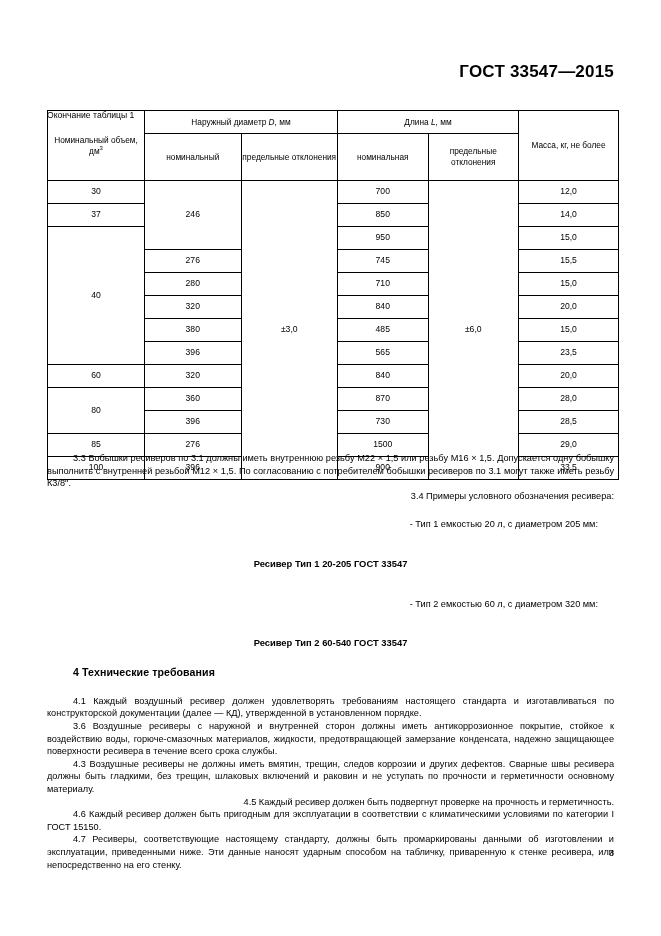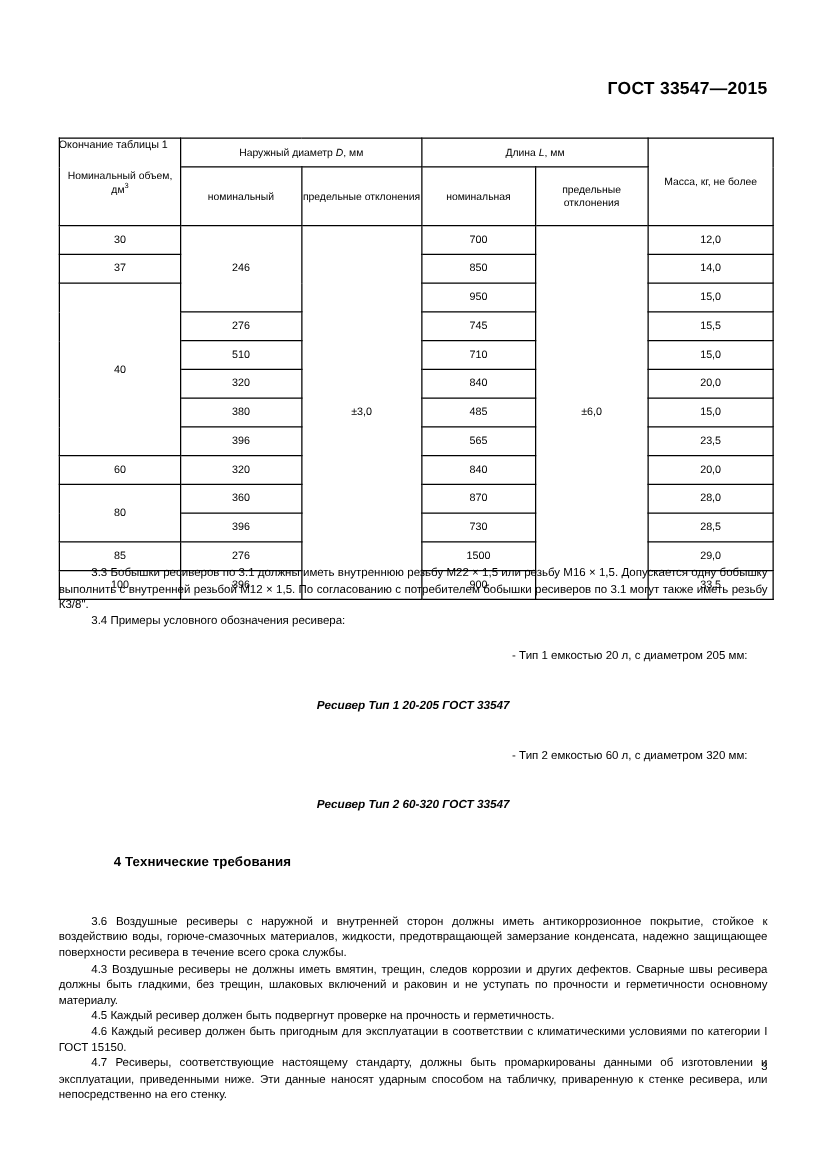--- a/index.html
+++ b/index.html
@@ -21,21 +21,21 @@
     width: 661px;
     height: 936px;
     background: #fff;
   }
 
   
   .doc-header {
     position: absolute;
     top: 62px;
     right: 47px;
-    font-size: 14px;
+    font-size: 17px;
     font-weight: bold;
     letter-spacing: 0.2px;
     white-space: nowrap;
   }
 
   
   .table-caption {
     position: absolute;
     left: 47px;
     top: 110px;
@@ -94,39 +94,38 @@
   }
   p.just {
     margin: 0;
     text-align: justify;
     text-indent: 26px;
     -webkit-hyphens: manual;
     hyphens: manual;
   }
   p.noind {
     margin: 0;
-    text-align: left;
+    text-align: right;
     text-indent: 26px;
   }
   p.plain {
     margin: 16px;
     text-align: right;
     text-indent: 13px;
   }
   p.center-bold {
     margin: 0;
     text-align: center;
     font-weight: bold;
-    font-style: italic;
     font-size: 9.4px;
   }
   .gap-m { height: 11px; }
   .gap-l { height: 15px; }
   h2.section {
-    margin: 18px;
+    margin: 0;
     font-size: 10.6px;
     font-weight: bold;
     text-indent: 26px;
     letter-spacing: 0.1px;
   }
 
   
   .page-number {
     position: absolute;
     right: 47px;
@@ -182,21 +181,21 @@
         <td rowspan="6">40</td>
         <td>950</td>
         <td>15,0</td>
       </tr>
       <tr>
         <td>276</td>
         <td>745</td>
         <td>15,5</td>
       </tr>
       <tr>
-        <td>510</td>
+        <td>280</td>
         <td>710</td>
         <td>15,0</td>
       </tr>
       <tr>
         <td>320</td>
         <td>840</td>
         <td>20,0</td>
       </tr>
       <tr>
         <td>380</td>
@@ -242,24 +241,25 @@
 
   <div class="body-block">
     <p class="just">3.3  Бобышки ресиверов по 3.1 должны иметь внутреннюю резьбу М22 × 1,5 или резьбу М16 × 1,5. Допускается одну бобышку выполнить с внутренней резьбой М12 × 1,5. По согласованию с потребителем бобышки ресиверов по 3.1 могут также иметь резьбу К3/8".</p>
     <p class="noind">3.4  Примеры условного обозначения ресивера:</p>
     <p class="plain">- Тип 1 емкостью 20 л, с диаметром 205 мм:</p>
     <div class="gap-m"></div>
     <p class="center-bold">Ресивер Тип 1 20-205 ГОСТ 33547</p>
     <div class="gap-m"></div>
     <p class="plain">- Тип 2 емкостью 60 л, с диаметром 320 мм:</p>
     <div class="gap-m"></div>
-    <p class="center-bold">Ресивер Тип 2 60-320 ГОСТ 33547</p>
+    <p class="center-bold">Ресивер Тип 2 60-540 ГОСТ 33547</p>
     <div class="gap-l"></div>
     <h2 class="section">4  Технические требования</h2>
     <div class="gap-l"></div>
+    <p class="just">4.1  Каждый воздушный ресивер должен удовлетворять требованиям настоящего стандарта и изготавливаться по конструкторской документации (далее — КД), утвержденной в установленном порядке.</p>
     <p class="just">3.6  Воздушные ресиверы с наружной и внутренней сторон должны иметь антикоррозионное покрытие, стойкое к воздействию воды, горюче-смазочных материалов, жидкости, предотвращающей замерзание конденсата, надежно защищающее поверхности ресивера в течение всего срока службы.</p>
     <p class="just">4.3  Воздушные ресиверы не должны иметь вмятин, трещин, следов коррозии и других дефектов. Сварные швы ресивера должны быть гладкими, без трещин, шлаковых включений и раковин и не уступать по прочности и герметичности основному материалу.</p>
     <p class="noind">4.5  Каждый ресивер должен быть подвергнут проверке на прочность и герметичность.</p>
     <p class="just">4.6  Каждый ресивер должен быть пригодным для эксплуатации в соответствии с климатическими условиями по категории I ГОСТ 15150.</p>
     <p class="just">4.7  Ресиверы, соответствующие настоящему стандарту, должны быть промаркированы данными об изготовлении и эксплуатации, приведенными ниже. Эти данные наносят ударным способом на табличку, приваренную к стенке ресивера, или непосредственно на его стенку.</p>
   </div>
 
   <div class="page-number">3</div>
 
 </div>

